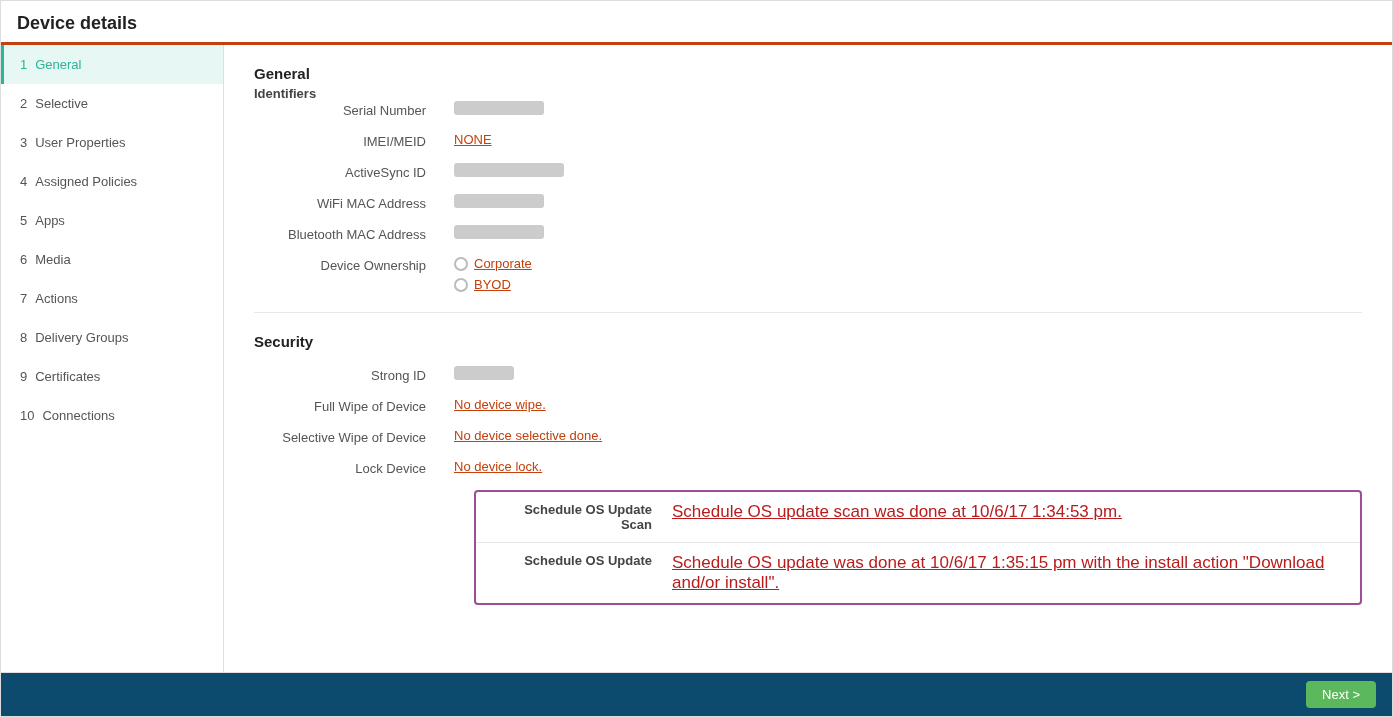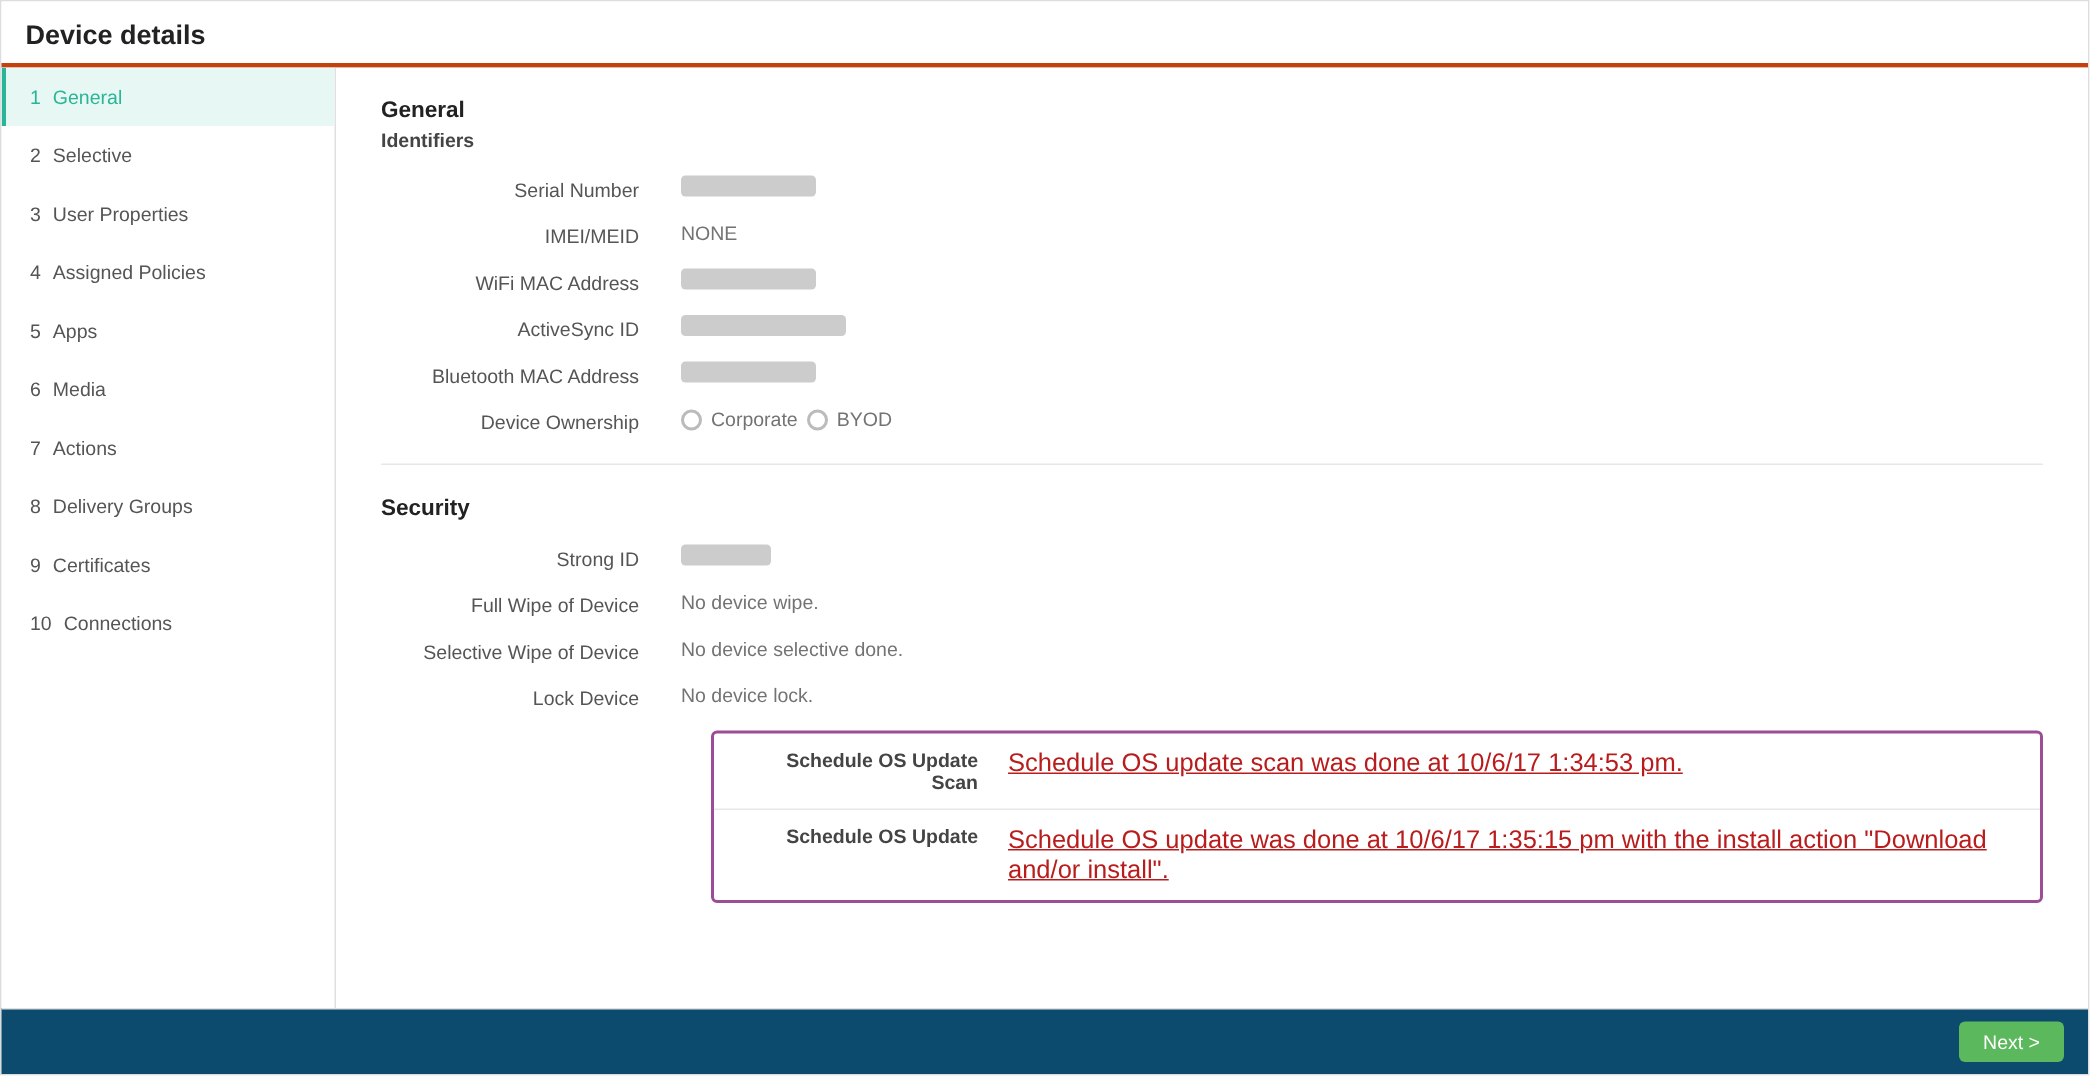--- a/index.html
+++ b/index.html
@@ -71,21 +71,20 @@
     .section-title {
       font-size: 15px;
       font-weight: 600;
       color: #222;
       margin-bottom: 4px;
     }
     .section-subtitle {
       font-size: 13px;
       font-weight: 600;
       color: #444;
-      margin-bottom: 16px;
     }
     .divider {
       border: none;
       border-top: 1px solid #e8e8e8;
       margin: 20px 0;
     }
     .field-row {
       display: flex;
       align-items: flex-start;
       margin-bottom: 14px;
@@ -96,33 +95,34 @@
       font-size: 13px;
       font-weight: 500;
       color: #555;
       padding-right: 28px;
       padding-top: 2px;
       flex-shrink: 0;
     }
     .field-value {
       flex: 1;
       font-size: 13px;
-      color: #737373;
+      color: #c2410c;
       display: flex;
       flex-direction: column;
+      text-decoration: underline;
     }
     .blurred-bar {
       display: inline-block;
       height: 14px;
       background: #ccc;
       border-radius: 3px;
     }
     .radio-group {
       display: flex;
-      flex-direction: row;
+      flex-direction: column;
       gap: 6px;
     }
     .radio-option {
       display: flex;
       align-items: center;
       gap: 6px;
     }
     .radio-circle {
       width: 14px;
       height: 14px;
@@ -245,30 +245,30 @@
           <span class="blurred-bar" style="width: 90px;"></span>
         </div>
       </div>
 
       <div class="field-row">
         <div class="field-label">IMEI/MEID</div>
         <div class="field-value">NONE</div>
       </div>
 
       <div class="field-row">
+        <div class="field-label">ActiveSync ID</div>
+        <div class="field-value">
+          <span class="blurred-bar" style="width: 110px;"></span>
+        </div>
+      </div>
+
+      <div class="field-row">
         <div class="field-label">WiFi MAC Address</div>
         <div class="field-value">
           <span class="blurred-bar" style="width: 90px;"></span>
-        </div>
-      </div>
-
-      <div class="field-row">
-        <div class="field-label">ActiveSync ID</div>
-        <div class="field-value">
-          <span class="blurred-bar" style="width: 110px;"></span>
         </div>
       </div>
 
       <div class="field-row">
         <div class="field-label">Bluetooth MAC Address</div>
         <div class="field-value">
           <span class="blurred-bar" style="width: 90px;"></span>
         </div>
       </div>
 

